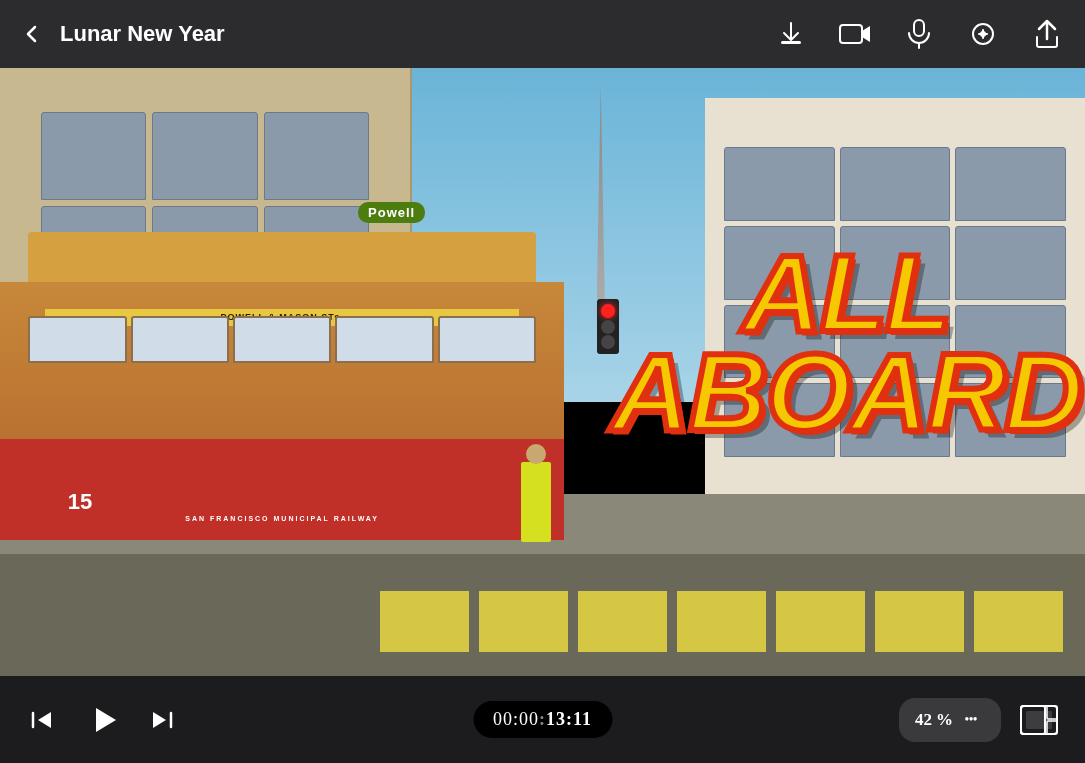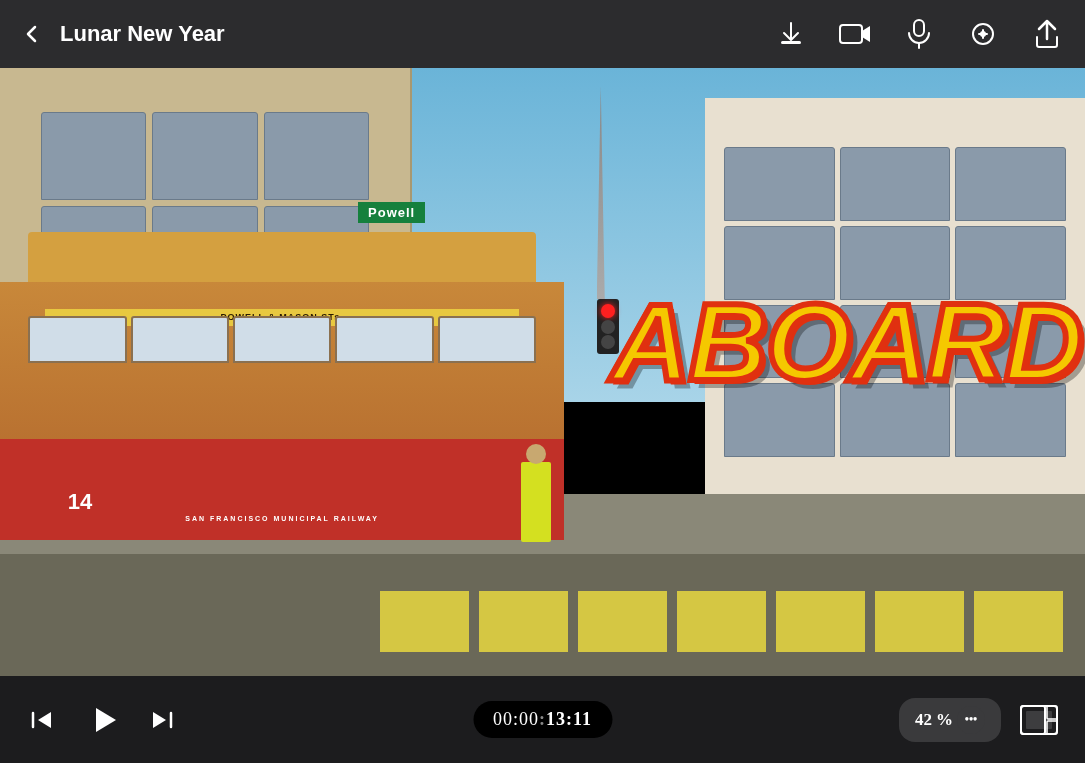--- a/index.html
+++ b/index.html
@@ -223,26 +223,26 @@
       letter-spacing: -2px;
       text-shadow: 4px 4px 0 #e03010, -2px -2px 0 #e03010, 8px 8px 0 rgba(0,0,0,0.3);
       font-family: Impact, 'Arial Black', sans-serif;
     }
 
     
     .powell-sign {
       position: absolute;
       top: 22%;
       left: 33%;
-      background: #15803d;
+      background: #4d7c0f;
       color: #fff;
       font-size: 13px;
       font-weight: 700;
       padding: 3px 10px;
-      border-radius: 0;
+      border-radius: 10px;
       letter-spacing: 1px;
     }
 
     
     .traffic-light {
       position: absolute;
       top: 38%;
       left: 55%;
       width: 22px;
       height: 55px;
@@ -499,36 +499,37 @@
         <div class="tram-sign">POWELL &amp; MASON STs.</div>
         <div class="tram-windows-row">
           <div class="tram-window"></div>
           <div class="tram-window"></div>
           <div class="tram-window"></div>
           <div class="tram-window"></div>
           <div class="tram-window"></div>
         </div>
       </div>
       <div class="tram-body-lower">
-        <div class="tram-number">14</div>
+        <div class="tram-number">15</div>
         <div class="tram-lower-text">SAN FRANCISCO MUNICIPAL   RAILWAY</div>
       </div>
     </div>
 
     <div class="powell-sign">Powell</div>
 
     <div class="traffic-light">
       <div class="light light-red"></div>
       <div class="light light-yellow"></div>
       <div class="light light-green"></div>
     </div>
 
     <div class="worker"></div>
 
     <div class="all-aboard">
+      <div class="all-aboard-text">ALL</div>
       <div class="all-aboard-text">ABOARD</div>
     </div>
   </div>
 </div>
 
 <div class="bottom-bar">
   <div class="bottom-bar-wrapper" style="display:flex;align-items:center;justify-content:space-between;width:100%;font-family:Liberation Serif, serif;">
 
     <div class="playback-controls">
       <div class="ctrl-btn">

